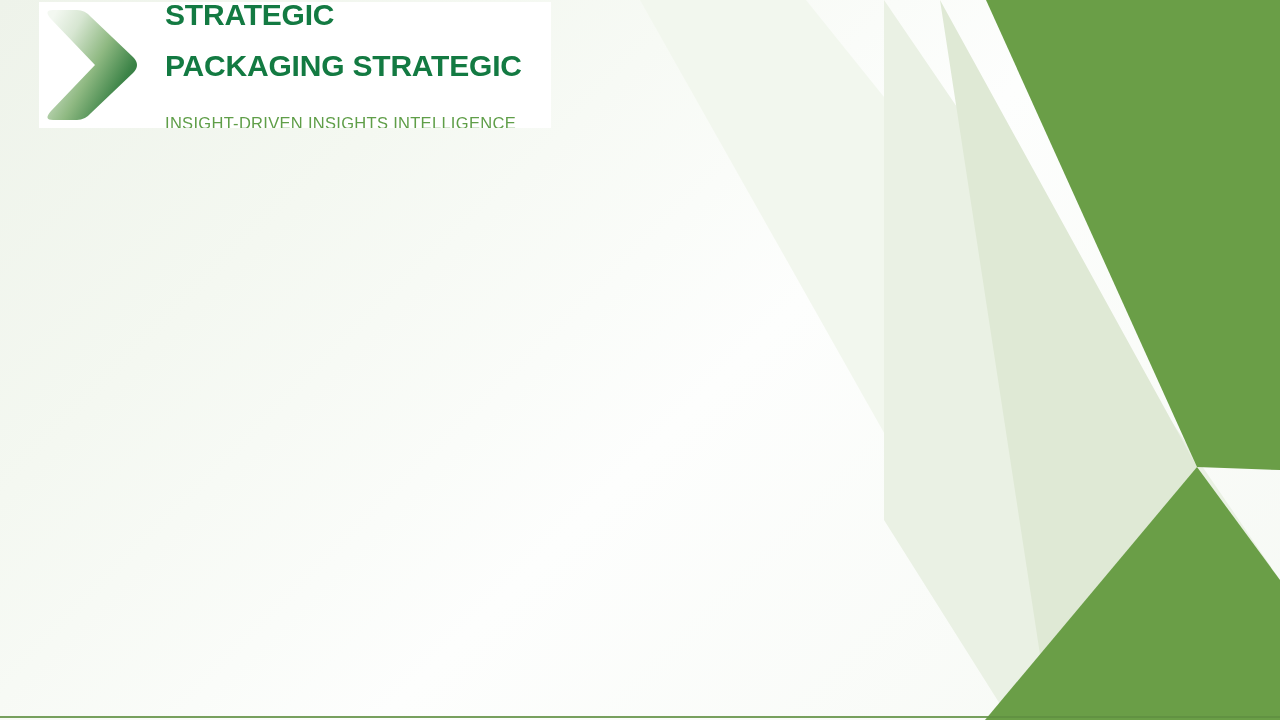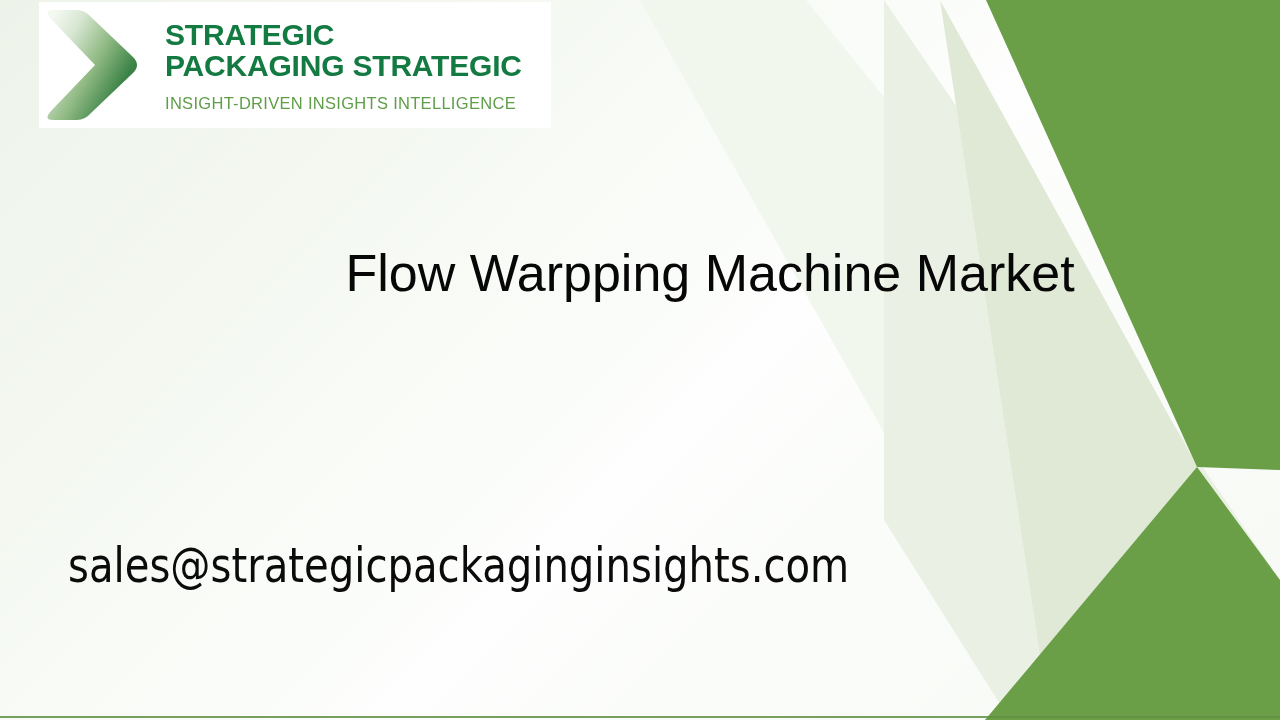--- a/index.html
+++ b/index.html
@@ -60,20 +60,21 @@
     width: 104px;
     height: 122px;
     flex: 0 0 104px;
     margin-left: 2px;
   }
   #logo-text {
     margin-left: 20px;
     display: flex;
     flex-direction: column;
     justify-content: center;
+    gap: 20px;
   }
   .logo-line {
     color: #137a42;
     font-weight: bold;
     font-size: 30px;
     letter-spacing: -0.2px;
     line-height: 31px;
     white-space: nowrap;
   }
   #logo-tagline {
@@ -174,23 +175,17 @@
                Q 2,6 12,6 Z" fill="url(#chevgrad)"></path>
     </svg>
 
     <div id="logo-text">
       <div class="logo-line">STRATEGIC</div>
       <div class="logo-line">PACKAGING STRATEGIC</div>
       <div id="logo-tagline">INSIGHT-DRIVEN INSIGHTS INTELLIGENCE</div>
     </div>
   </div>
 
-  <div id="title-block">
-    <h1 id="slide-title">Flow Warpping Machine Market</h1>
-  </div>
 
-  <div id="contact-block">
-    <p id="contact-email">sales@strategicpackaginginsights.com</p>
-  </div>
 
   <div id="bottom-rule"></div>
 
 </div>
 
 </body></html>

